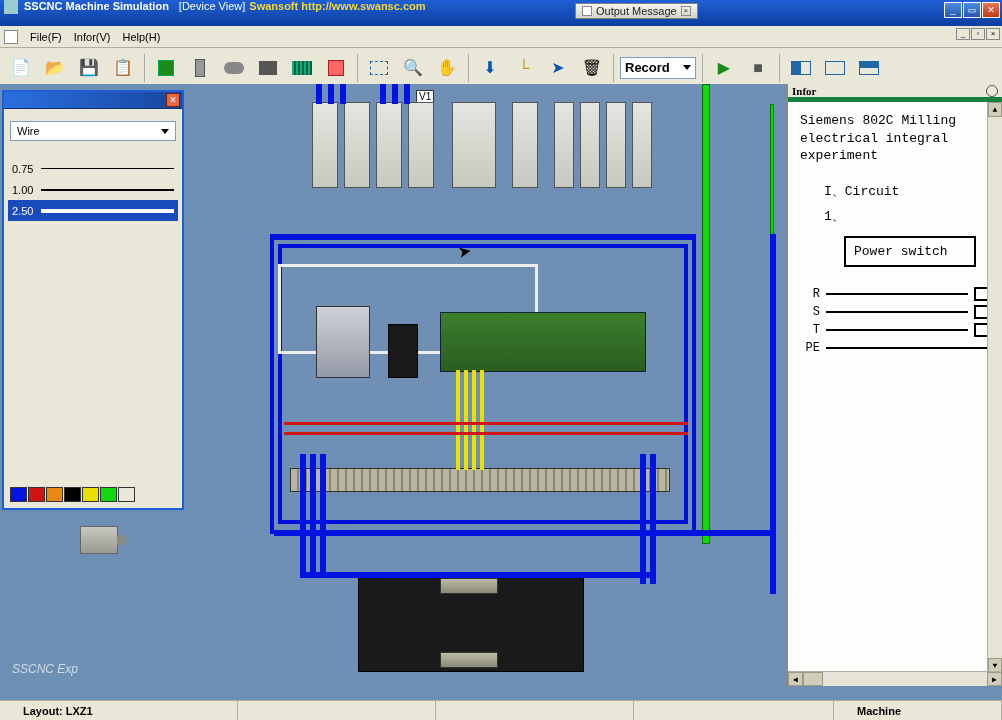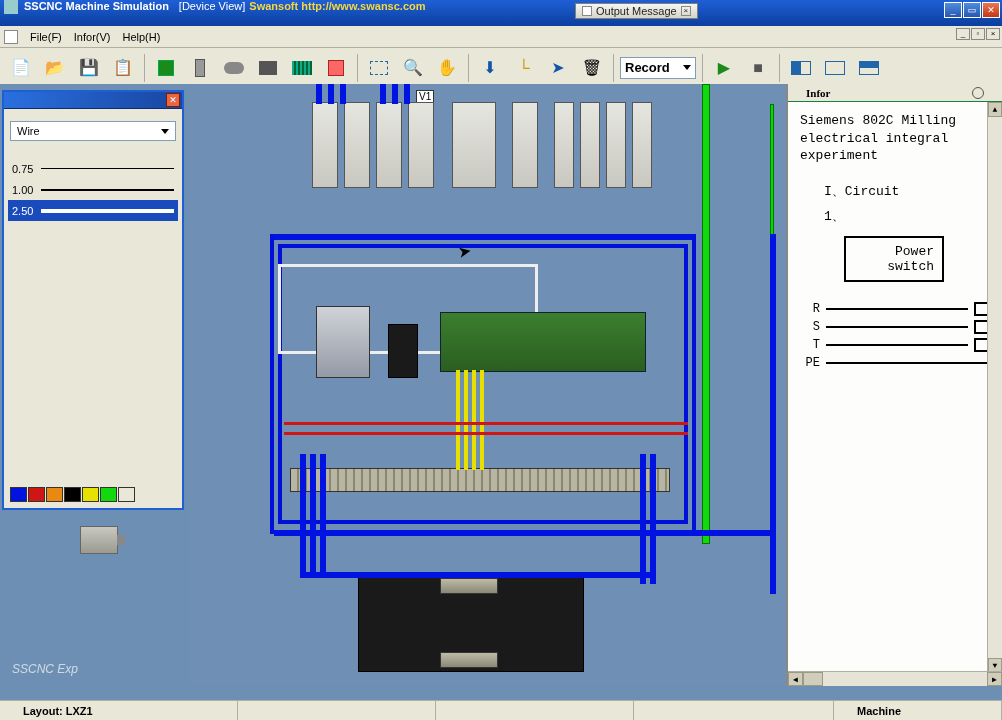--- a/index.html
+++ b/index.html
@@ -71,26 +71,26 @@
 .term { position:absolute; background:linear-gradient(#bdbaa8,#8b8877); border:1px solid #333;}
 .dark { position:absolute; background:#1a1a1a; border:1px solid #000;}
 .wires { position:absolute; pointer-events:none; }
 .wires .w { position:absolute; background:#0013e0;}
 .wires .wy { position:absolute; background:#e8e000;}
 .wires .wr { position:absolute; background:#d01515;}
 .cursor-arrow { position:absolute; left:228px; top:158px; font-size:16px; color:#000; transform:rotate(-10deg);}
 
 
 .infopanel { position:absolute; right:0; top:0; width:216px; bottom:14px; background:#fdfdfb; border-left:2px solid #888; display:flex; flex-direction:column; font-family: "Courier New", monospace; font-size:13px; }
-.infohead { height:18px; background:#e8e7d8; border-bottom:1px solid #15803d; display:flex; align-items:center; padding:0 18px; font-family:Tahoma; font-size:11px; font-weight:bold; justify-content:space-between;}
+.infohead { height:18px; background:#e8e7d8; border-bottom:5px solid #15803d; display:flex; align-items:center; padding:0 4px; font-family:Tahoma; font-size:11px; font-weight:bold; justify-content:space-between;}
 .infogear { width:12px; height:12px; border:1px solid #555; border-radius:50%; position:relative;}
 .infobody { flex:1; padding:10px 8px 2px 12px; overflow:hidden; position:relative; }
 .infobody p { margin-bottom:8px; line-height:1.35; }
 .diagram { margin-top:10px; }
-.psbox { width:100px; padding:6px 8px; border:2px solid #000; text-align:right; margin-left:44px;}
+.psbox { width:132px; padding:6px 8px; border:2px solid #000; text-align:left; margin-left:44px;}
 .lines { margin-top:18px; font-size:12px; }
 .lines div{ height:18px; display:flex; align-items:center; gap:6px;}
 .lines .lab{ width:20px; text-align:right;}
 .lines .ln{ flex:1; height:2px; background:#000; position:relative;}
 .infoscrl { position:absolute; right:0; top:18px; bottom:13px; width:15px; background:#e6e4d6; border-left:1px solid #b0aea0;}
 .infoscrl .sar{ height:15px; background:#d0ceba; border:1px solid #9c9a86; font-size:8px; text-align:center; line-height:13px;}
 .infoscrH { position:absolute; left:0; right:0; bottom:0; height:15px; background:#e6e4d6; border-top:1px solid #b0aea0; display:flex; justify-content:space-between;}
 .infoscrH .sar{ width:15px; background:#d0ceba; border:1px solid #9c9a86; font-size:8px; text-align:center; line-height:13px;}
 .infoscrH .thumb{ width:20px; background:#d0ceba; border:1px solid #9c9a86;}
 

